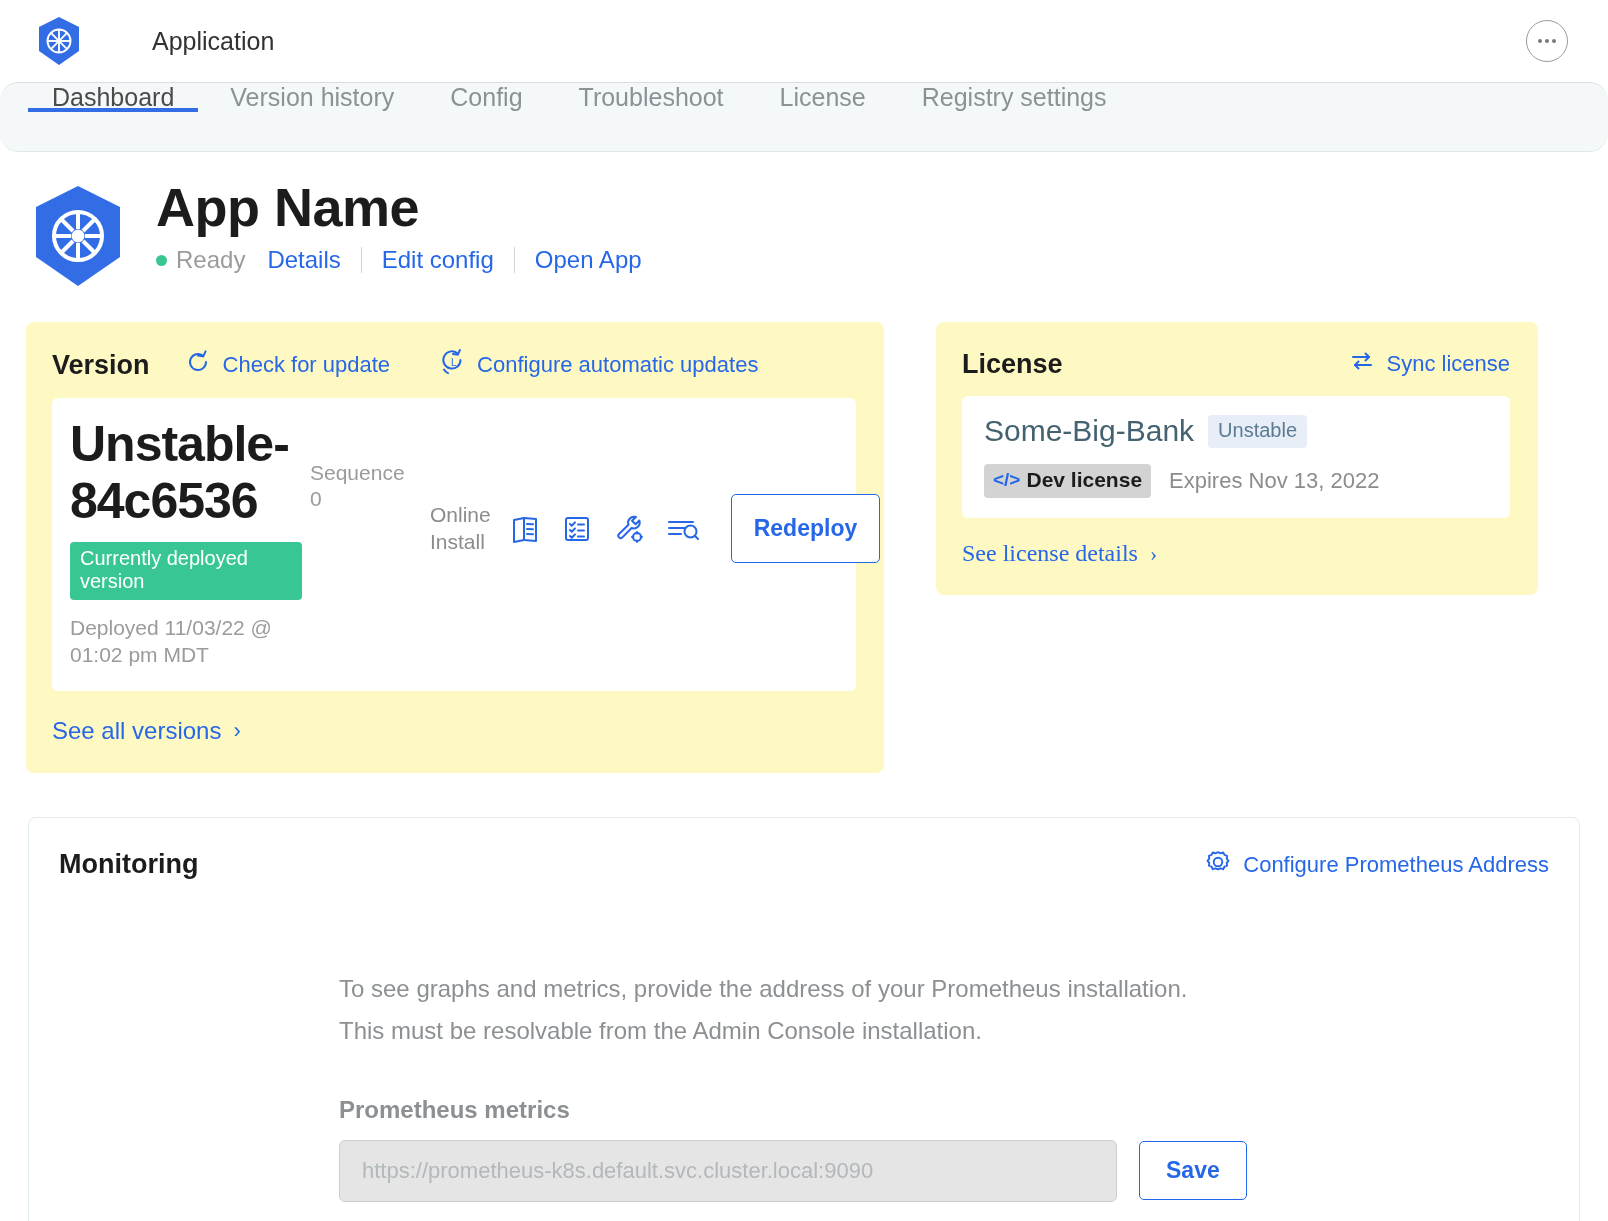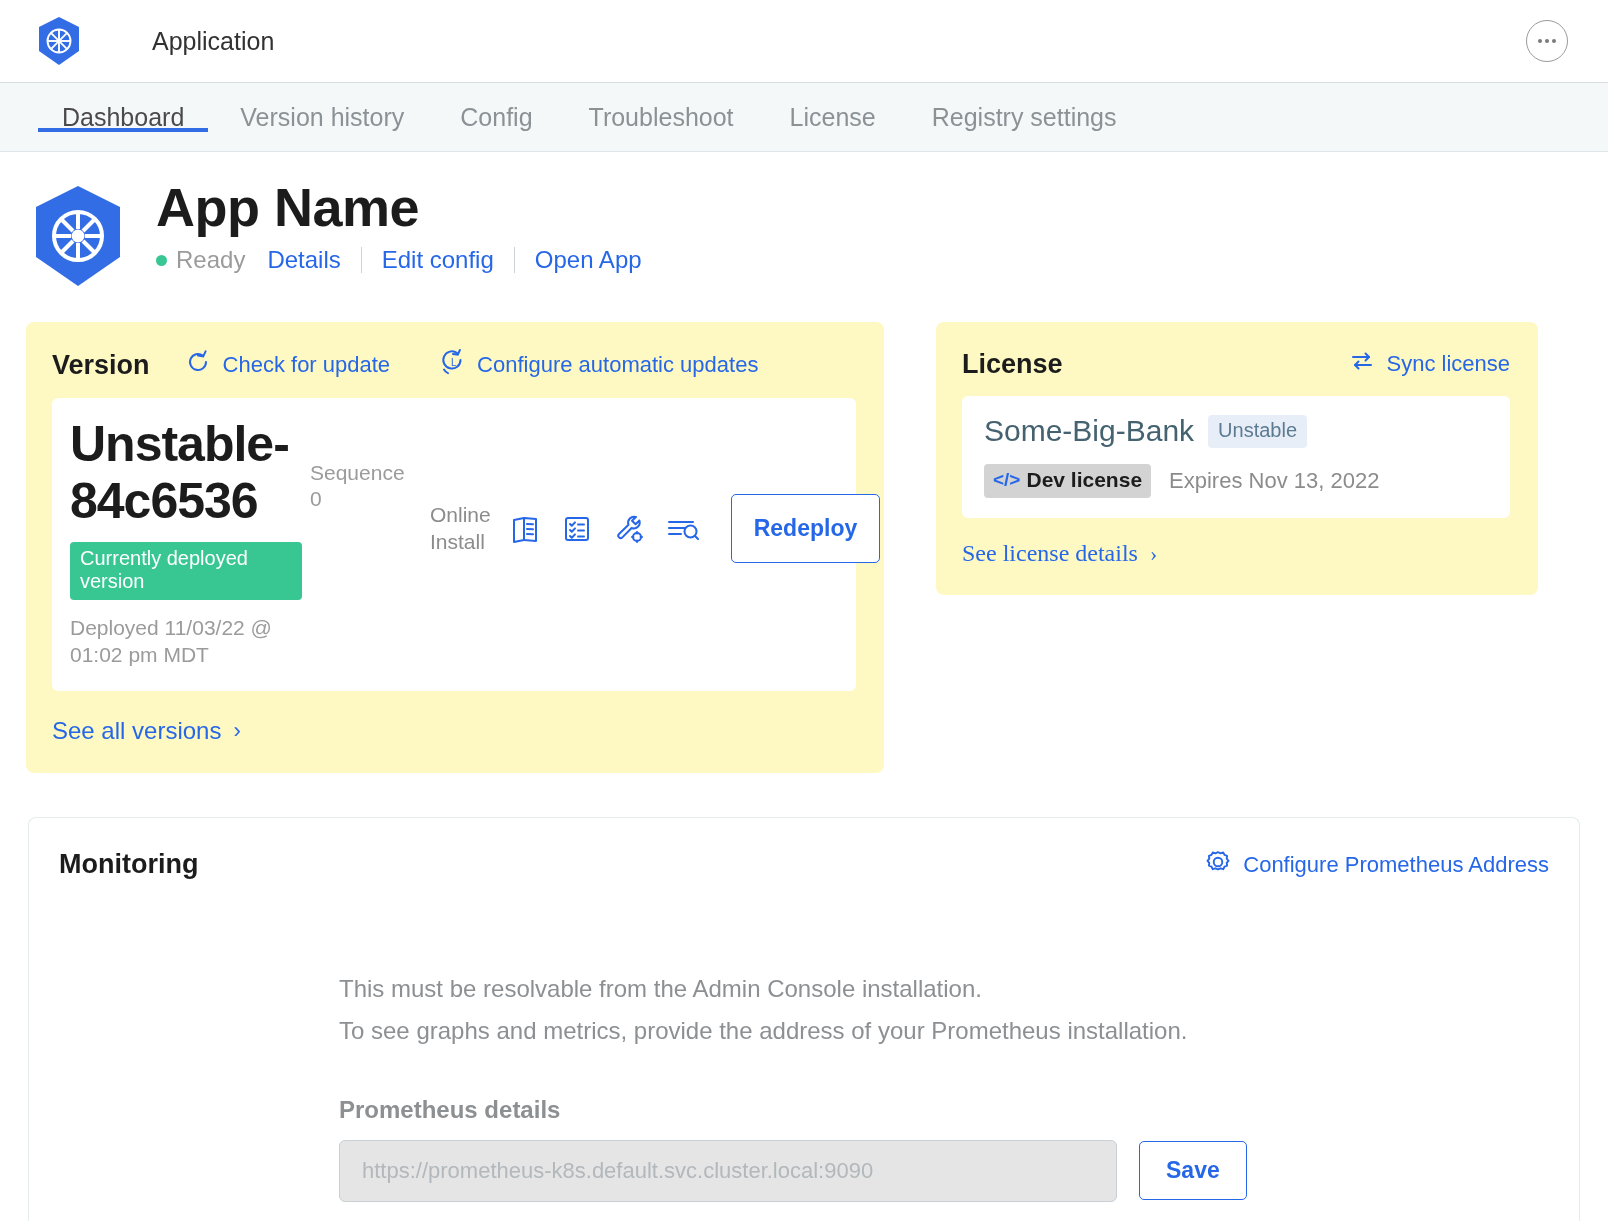--- a/index.html
+++ b/index.html
@@ -51,23 +51,24 @@
   .more-dots { display: flex; gap: 3px; }
   .more-dots i { width: 4px; height: 4px; border-radius: 50%; background: #7a7a7a; display: block; }
 
   
   .navtabs {
     height: 70px;
     background: #F5F8F9;
     border-top: 1px solid #d8dfe3;
     border-bottom: 1px solid #dfe6e9;
     display: flex;
-    align-items: center;
-    padding-left: 34px;
+    align-items: flex-start;
+    padding-left: 24px;
     position: relative;
+    border-radius: 19px;
   }
   .navtab {
     display: flex; align-items: center; justify-content: center;
     padding: 0 28px;
     font-size: 25px;
     color: #8b9296;
     position: relative;
     cursor: pointer;
     white-space: nowrap;
   }
@@ -421,24 +422,24 @@
           <svg width="28" height="28" viewBox="0 0 28 28" fill="none" stroke="#2667E8" stroke-width="1.9" stroke-linejoin="round">
             <path d="M14 4.2 l2.6 1.1 2.6-0.9 1.3 2.5 2.6 1 -0.4 2.8 1.8 2.1 -1.8 2.1 0.4 2.8 -2.6 1 -1.3 2.5 -2.6-0.9 -2.6 1.1 -2.6-1.1 -2.6 0.9 -1.3-2.5 -2.6-1 0.4-2.8 -1.8-2.1 1.8-2.1 -0.4-2.8 2.6-1 1.3-2.5 2.6 0.9 Z"></path>
             <circle cx="14" cy="14" r="4.3"></circle>
           </svg>
         </span>
         <span>Configure Prometheus Address</span>
       </div>
     </div>
 
     <div class="mon-body">
+      <div class="mon-line">To see graphs and metrics, provide the address of your Prometheus installation.</div>
       <div class="mon-line">This must be resolvable from the Admin Console installation.</div>
-      <div class="mon-line">To see graphs and metrics, provide the address of your Prometheus installation.</div>
-
-      <div class="field-label">Prometheus details</div>
+
+      <div class="field-label">Prometheus metrics</div>
       <div class="field-row">
         <input class="text-input" type="text" placeholder="https://prometheus-k8s.default.svc.cluster.local:9090" style="">
         <button class="save-btn">Save</button>
       </div>
     </div>
   </div>
 
 </div>
 
 </body></html>

